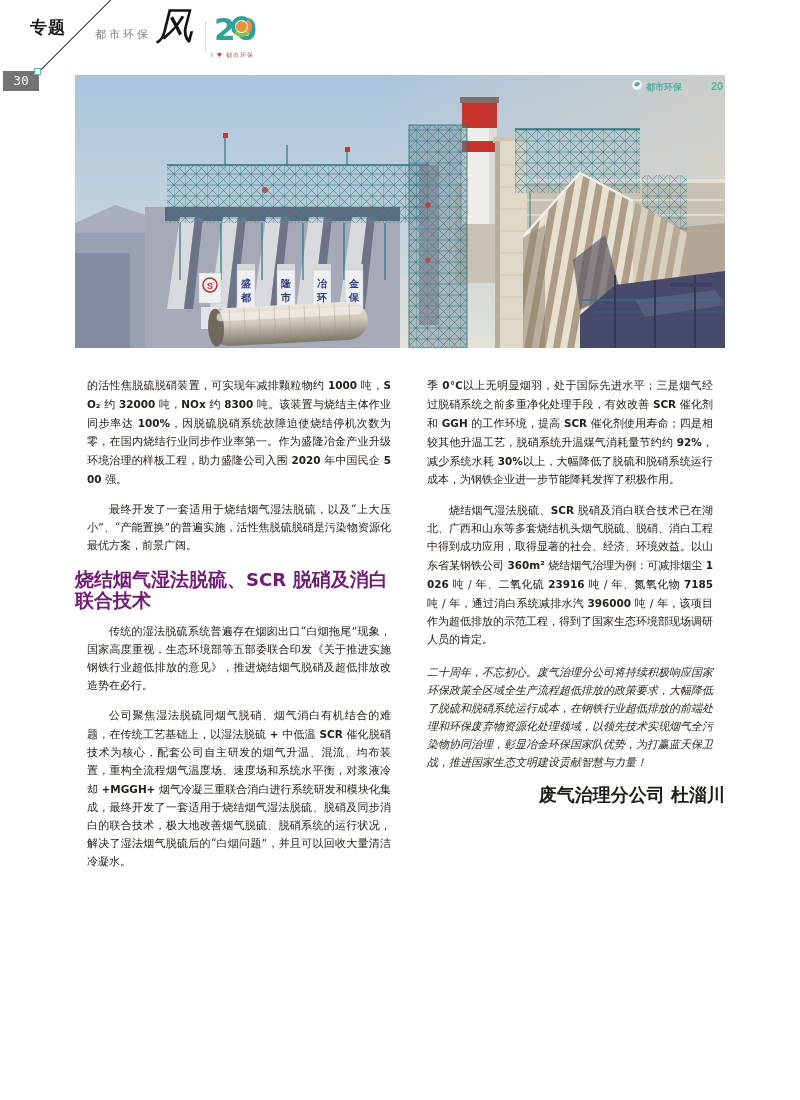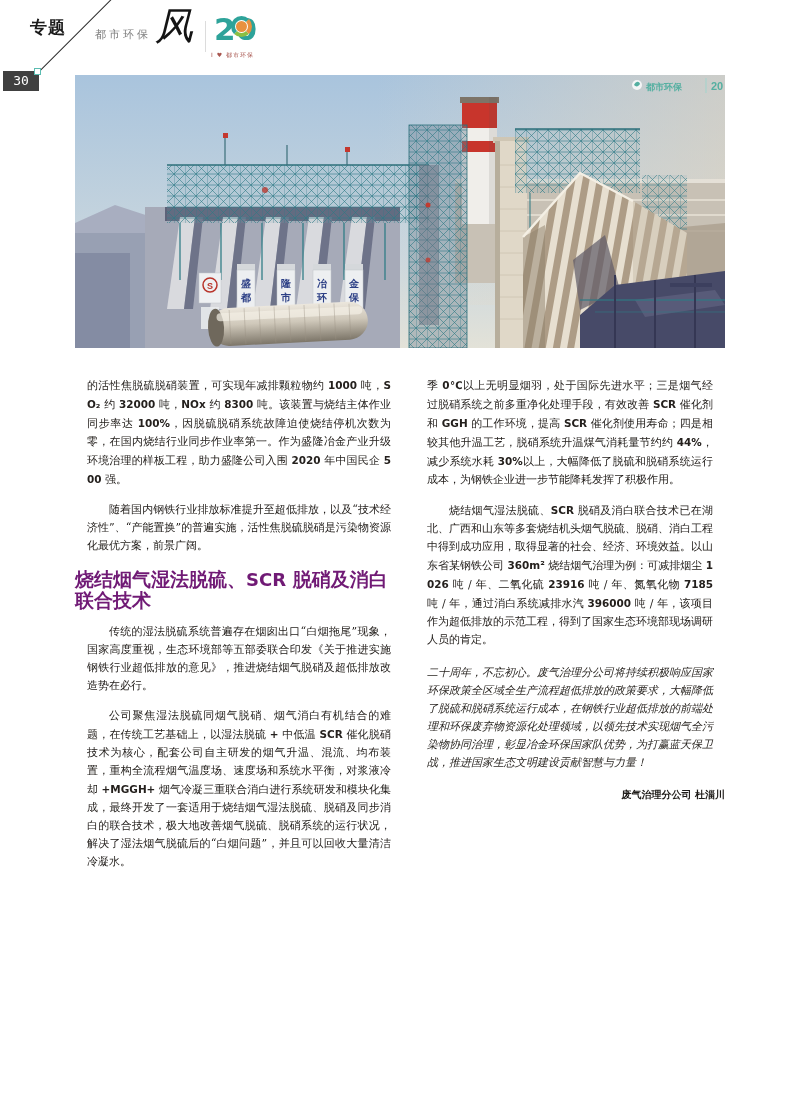--- a/index.html
+++ b/index.html
@@ -4,21 +4,21 @@
 <style>
   html,body{margin:0;padding:0;background:#ffffff;}
   .page{position:relative;width:800px;height:948px;background:#ffffff;overflow:hidden;
         font-family:"Liberation Sans",sans-serif;}
 
   
   .section-label{position:absolute;left:30px;top:16px;font-weight:bold;font-size:17px;
         color:#1b1b1b;font-family:"DejaVu Sans",sans-serif;letter-spacing:1px;}
   .diag{position:absolute;left:38px;top:72px;width:103px;height:0;
         border-top:1.5px solid #2a2a2a;transform:rotate(-45deg);transform-origin:0 0;}
-  .pagebox{position:absolute;left:3px;top:71px;width:36px;height:20px;background:#404040;
+  .pagebox{position:absolute;left:3px;top:71px;width:36px;height:20px;background:#737373;
         color:#ffffff;font-family:"DejaVu Sans Mono","Liberation Mono",monospace;
         font-size:13px;line-height:20px;text-align:center;}
   .pagebox .corner{position:absolute;right:-2px;top:-3px;width:5px;height:5px;
         background:#ffffff;border:1px solid #5bbcb1;}
   .brand{position:absolute;left:95px;top:27px;font-size:11px;letter-spacing:3px;color:#7e7e7e;
         font-family:"DejaVu Sans",sans-serif;}
   .brand-mark{position:absolute;left:155px;top:7px;font-size:38px;line-height:1;color:#141414;
         font-style:italic;font-family:"DejaVu Serif","Liberation Serif",serif;}
   .brand-divider{position:absolute;left:205px;top:21px;width:1px;height:31px;background:#dcdcdc;}
   .anniv{position:absolute;left:214px;top:14px;font-family:"DejaVu Sans",sans-serif;
@@ -37,21 +37,21 @@
   .col{position:absolute;top:364px;color:#24201d;}
   #col-left{left:75px;width:328px;}
   #col-right{left:415px;width:310px;}
   .body-text{margin:12px;font-family:"DejaVu Serif","Liberation Serif",serif;font-size:11px;
         line-height:18px;text-align:justify;word-break:break-all;}
   .indent{text-indent:2em;}
   .col-heading{margin:14px 0 9px 0;font-family:"DejaVu Sans","Liberation Sans",sans-serif;
         font-weight:bold;font-size:19px;color:#701a75;line-height:21px;}
   .kai{font-style:italic;margin-top:15px;color:#2a2622;}
   .sig{margin:12px 0 0 0;font-family:"DejaVu Sans","Liberation Sans",sans-serif;font-weight:bold;
-        font-size:10px;text-align:right;color:#1d1a17;line-height:22px;}
+        font-size:18px;text-align:right;color:#1d1a17;line-height:22px;}
   .latin{font-family:"DejaVu Sans","Liberation Sans",sans-serif;font-weight:600;font-size:.95em;}
 </style>
 </head>
 <body>
 
 <div class="page">
 
   <div class="section-label">专题</div>
   <div class="diag"></div>
   <div class="pagebox">
@@ -206,25 +206,25 @@
         <path d="M559 10c2-4 5-4 6-1c-2 3-4 3-6 1z" fill="#4fae9f"></path>
         <text x="571" y="15" font-size="9" fill="#4fae9f" font-weight="bold">都市环保</text>
         <line x1="631" y1="3" x2="631" y2="18" stroke="#9fd4cd" stroke-width="1"></line>
         <text x="636" y="15" font-size="11" font-weight="bold" fill="#4fae9f">20</text>
       </g>
     </svg>
   </div>
 
   <div class="col" id="col-left">
       <p class="body-text">的活性焦脱硫脱硝装置，可实现年减排颗粒物约 <span class="latin">1000</span> 吨，<span class="latin">SO₂</span> 约 <span class="latin">32000</span> 吨，<span class="latin">NOx</span> 约 <span class="latin">8300</span> 吨。该装置与烧结主体作业同步率达 <span class="latin">100%</span>，因脱硫脱硝系统故障迫使烧结停机次数为零，在国内烧结行业同步作业率第一。作为盛隆冶金产业升级环境治理的样板工程，助力盛隆公司入围 <span class="latin">2020</span> 年中国民企 <span class="latin">500</span> 强。</p>
-      <p class="body-text indent">随着国内钢铁行业排放标准提升至超低排放，以及“技术经济性”、“产能置换”的普遍实施，活性焦脱硫脱硝是污染物资源化最优方案，前景广阔。</p>
+      <p class="body-text indent">最终开发了一套适用于烧结烟气湿法脱硫，以及“上大压小”、“产能置换”的普遍实施，活性焦脱硫脱硝是污染物资源化最优方案，前景广阔。</p>
       <h2 class="col-heading">烧结烟气湿法脱硫、<span class="latin">SCR</span> 脱硝及消白联合技术</h2>
       <p class="body-text indent">传统的湿法脱硫系统普遍存在烟囱出口“白烟拖尾”现象，国家高度重视，生态环境部等五部委联合印发《关于推进实施钢铁行业超低排放的意见》，推进烧结烟气脱硝及超低排放改造势在必行。</p>
       <p class="body-text indent">公司聚焦湿法脱硫同烟气脱硝、烟气消白有机结合的难题，在传统工艺基础上，以湿法脱硫 <span class="latin">+</span> 中低温 <span class="latin">SCR</span> 催化脱硝技术为核心，配套公司自主研发的烟气升温、混流、均布装置，重构全流程烟气温度场、速度场和系统水平衡，对浆液冷却 <span class="latin">+MGGH+</span> 烟气冷凝三重联合消白进行系统研发和模块化集成，最终开发了一套适用于烧结烟气湿法脱硫、脱硝及同步消白的联合技术，极大地改善烟气脱硫、脱硝系统的运行状况，解决了湿法烟气脱硫后的“白烟问题”，并且可以回收大量清洁冷凝水。</p>
     </div>
   <div class="col" id="col-right">
-      <p class="body-text">季 <span class="latin">0℃</span>以上无明显烟羽，处于国际先进水平；三是烟气经过脱硝系统之前多重净化处理手段，有效改善 <span class="latin">SCR</span> 催化剂和 <span class="latin">GGH</span> 的工作环境，提高 <span class="latin">SCR</span> 催化剂使用寿命；四是相较其他升温工艺，脱硝系统升温煤气消耗量节约约 <span class="latin">44%</span>，减少系统水耗 <span class="latin">30%</span>以上，大幅降低了脱硫和脱硝系统运行成本，为钢铁企业进一步节能降耗发挥了积极作用。</p>
+      <p class="body-text">季 <span class="latin">0℃</span>以上无明显烟羽，处于国际先进水平；三是烟气经过脱硝系统之前多重净化处理手段，有效改善 <span class="latin">SCR</span> 催化剂和 <span class="latin">GGH</span> 的工作环境，提高 <span class="latin">SCR</span> 催化剂使用寿命；四是相较其他升温工艺，脱硝系统升温煤气消耗量节约约 <span class="latin">92%</span>，减少系统水耗 <span class="latin">30%</span>以上，大幅降低了脱硫和脱硝系统运行成本，为钢铁企业进一步节能降耗发挥了积极作用。</p>
       <p class="body-text indent">烧结烟气湿法脱硫、<span class="latin">SCR</span> 脱硝及消白联合技术已在湖北、广西和山东等多套烧结机头烟气脱硫、脱硝、消白工程中得到成功应用，取得显著的社会、经济、环境效益。以山东省某钢铁公司 <span class="latin">360m²</span> 烧结烟气治理为例：可减排烟尘 <span class="latin">1026</span> 吨 / 年、二氧化硫 <span class="latin">23916</span> 吨 / 年、氮氧化物 <span class="latin">7185</span> 吨 / 年，通过消白系统减排水汽 <span class="latin">396000</span> 吨 / 年，该项目作为超低排放的示范工程，得到了国家生态环境部现场调研人员的肯定。</p>
       <p class="body-text kai">二十周年，不忘初心。废气治理分公司将持续积极响应国家环保政策全区域全生产流程超低排放的政策要求，大幅降低了脱硫和脱硝系统运行成本，在钢铁行业超低排放的前端处理和环保废弃物资源化处理领域，以领先技术实现烟气全污染物协同治理，彰显冶金环保国家队优势，为打赢蓝天保卫战，推进国家生态文明建设贡献智慧与力量！</p>
       <p class="sig">废气治理分公司 杜淄川</p>
     </div>
 
 </div>
 
 </body></html>

